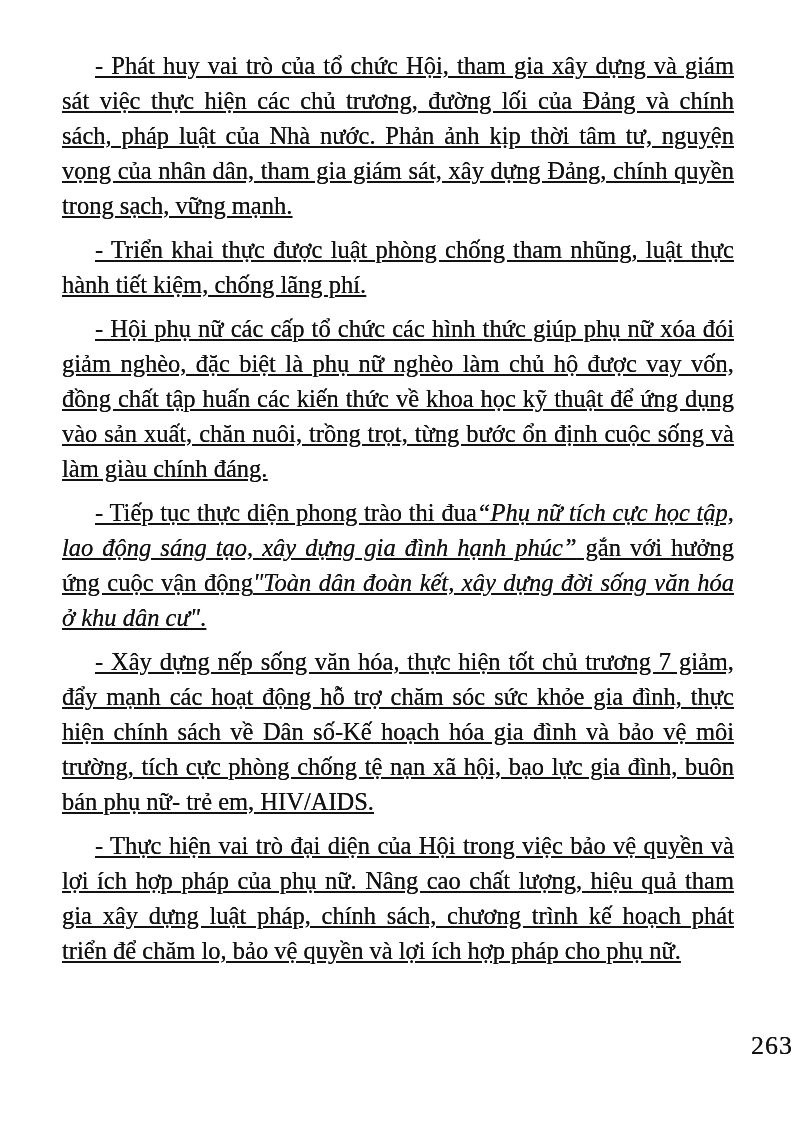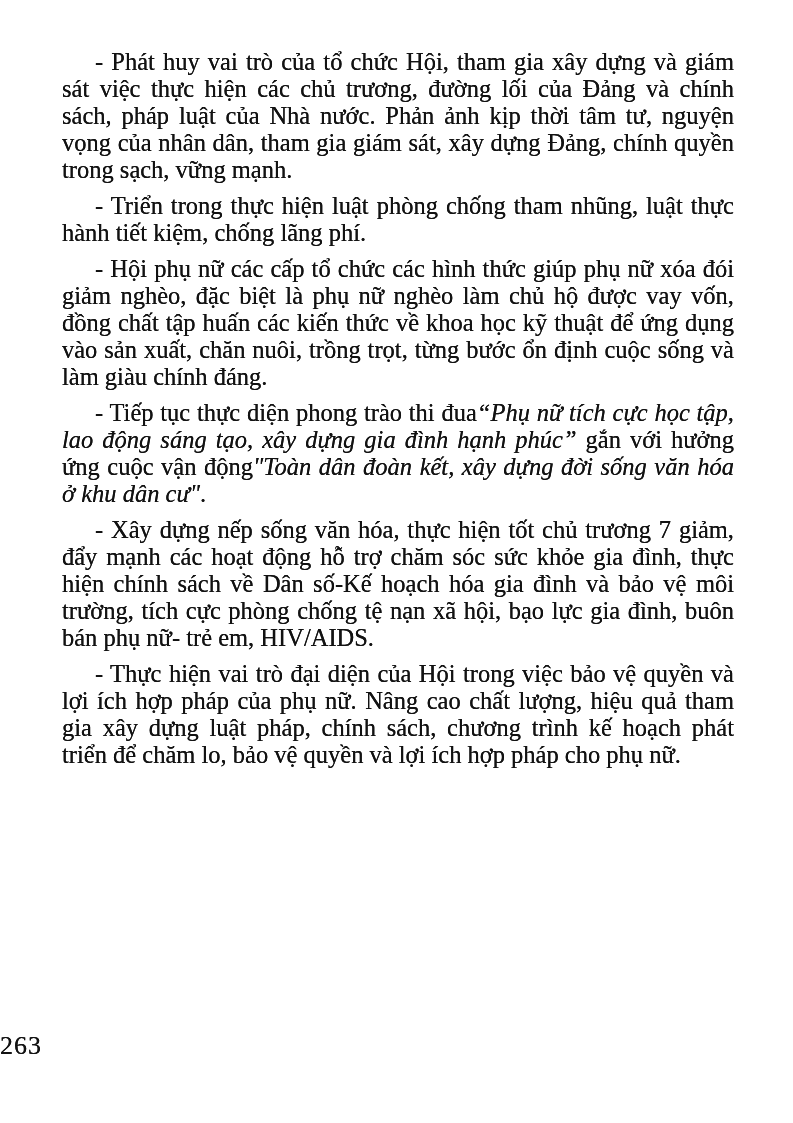--- a/index.html
+++ b/index.html
@@ -18,47 +18,48 @@
   }
   .page-text {
     position: absolute;
     top: 48px;
     left: 62px;
     width: 672px;
   }
   .para {
     margin: 0 0 9px 0;
     font-size: 24.5px;
-    line-height: 27px;
+    line-height: 35px;
     text-align: justify;
     text-indent: 33px;
     
     text-shadow: 0 0 0.5px #1a1a1a;
+    text-decoration: underline;
   }
   .para em {
     font-style: italic;
   }
   .page-number {
     position: absolute;
     top: 1031px;
     left: 0;
     width: 100%;
-    text-align: left;
+    text-align: right;
     font-size: 26px;
     letter-spacing: 1px;
     text-shadow: 0 0 0.5px #1a1a1a;
   }
 </style>
 </head>
 <body>
 
 <div class="page">
   <div class="page-text">
 
   <p class="para"><span>- Phát huy vai trò của tổ chức Hội, tham gia xây dựng và giám sát việc thực hiện các chủ trương, đường lối của Đảng và chính sách, pháp luật của Nhà nước. Phản ảnh kịp thời tâm tư, nguyện vọng của nhân dân, tham gia giám sát, xây dựng Đảng, chính quyền trong sạch, vững mạnh.</span></p>
-      <p class="para"><span>- Triển trong thực hiện luật phòng chống tham nhũng, luật thực hành tiết kiệm, chống lãng phí.</span></p>
+      <p class="para"><span>- Triển khai thực được luật phòng chống tham nhũng, luật thực hành tiết kiệm, chống lãng phí.</span></p>
       <p class="para"><span>- Hội phụ nữ các cấp tổ chức các hình thức giúp phụ nữ xóa đói giảm nghèo, đặc biệt là phụ nữ nghèo làm chủ hộ được vay vốn, đồng chất tập huấn các kiến thức về khoa học kỹ thuật để ứng dụng vào sản xuất, chăn nuôi, trồng trọt, từng bước ổn định cuộc sống và làm giàu chính đáng.</span></p>
       <p class="para"><span>- Tiếp tục thực diện phong trào thi đua</span><em>“Phụ nữ tích cực học tập, lao động sáng tạo, xây dựng gia đình hạnh phúc”</em><span> gắn với hưởng ứng cuộc vận động</span><em>"Toàn dân đoàn kết, xây dựng đời sống văn hóa ở khu dân cư"</em><span>.</span></p>
       <p class="para"><span>- Xây dựng nếp sống văn hóa, thực hiện tốt chủ trương 7 giảm, đẩy mạnh các hoạt động hỗ trợ chăm sóc sức khỏe gia đình, thực hiện chính sách về Dân số-Kế hoạch hóa gia đình và bảo vệ môi trường, tích cực phòng chống tệ nạn xã hội, bạo lực gia đình, buôn bán phụ nữ- trẻ em, HIV/AIDS.</span></p>
       <p class="para"><span>- Thực hiện vai trò đại diện của Hội trong việc bảo vệ quyền và lợi ích hợp pháp của phụ nữ. Nâng cao chất lượng, hiệu quả tham gia xây dựng luật pháp, chính sách, chương trình kế hoạch phát triển để chăm lo, bảo vệ quyền và lợi ích hợp pháp cho phụ nữ.</span></p>
     </div>
   <div class="page-number">263</div>
 </div>
 
 </body></html>

